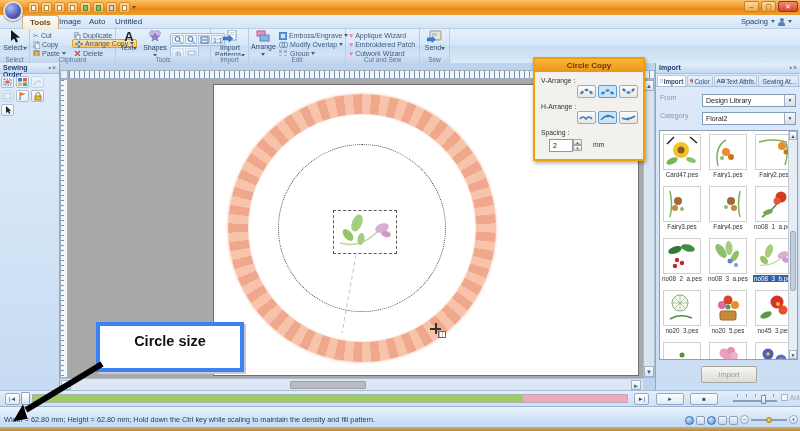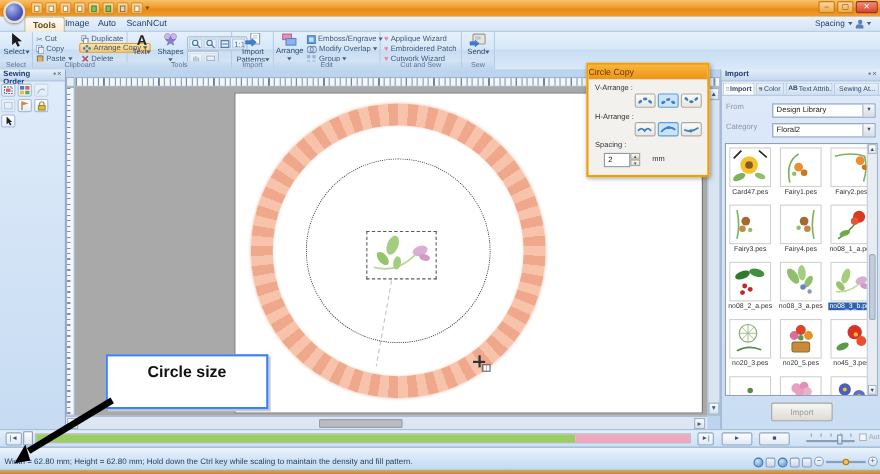--- a/index.html
+++ b/index.html
@@ -114,32 +114,32 @@
   .sic { width:9px; height:9px; border-radius:50%; background:radial-gradient(circle at 35% 30%,#cfe4fa,#4f8fd0); border:1px solid #3a70ac; }
   .sic.sq { border-radius:2px; background:linear-gradient(#f2f7fc,#c8d8e8); border-color:#8aa0bc; }
   .zoomctl { position:absolute; right:2px; bottom:2px; width:58px; height:10px; }
   .zc { position:absolute; top:0; width:9px; height:9px; border-radius:50%; background:linear-gradient(#fdfefe,#d5e2f0); border:1px solid #8aa4c2; color:#3a5a7e; font-size:7px; line-height:7px; text-align:center; }
   .zline { position:absolute; left:11px; top:4px; width:36px; height:1.5px; background:#8aa0b8; }
   .zdot { position:absolute; left:26px; top:1.5px; width:6px; height:6px; border-radius:50%; background:radial-gradient(#ffd870,#e8a020); border:1px solid #b87a10; }
   .bottomedge { left:0; top:427px; width:800px; height:4px; background:linear-gradient(#d8ae62,#b8863a); z-index:12; }
 
   
   .ccdlg { left:533px; top:57px; width:112px; height:104px; background:#f2f1ee; border:2px solid #f0a000; box-shadow:1px 2px 4px rgba(0,0,0,.35); z-index:50; }
-  .cchead { height:13px; background:linear-gradient(#f9b53e,#ee9413); text-align:left; font-size:8px; font-weight:normal; color:#6e3600; line-height:13px; }
+  .cchead { height:13px; background:linear-gradient(#f9b53e,#ee9413); text-align:center; font-size:8px; font-weight:bold; color:#6e3600; line-height:13px; }
   .cclabel { position:absolute; left:6px; font-size:6.8px; color:#333; }
   .ccbtnrow { position:absolute; left:42px; display:flex; gap:2px; }
   .ccbtn { width:19px; height:13px; border:1px solid #adaaa2; background:linear-gradient(#fcfcfa,#e8e6e0); border-radius:2px; display:flex; align-items:center; justify-content:center; }
   .ccbtn.sel { background:#cde4f8; border-color:#5a9fd4; }
   .spinbox { position:absolute; left:14px; width:24px; height:13px; background:#fff; border:1px solid #8a98a8; font-size:7px; color:#111; padding:1.5px 0 0 3px; }
   .spin { position:absolute; left:38px; width:9px; height:13px; }
   .spin div { height:6px; background:linear-gradient(#fcfcfa,#dcdad2); border:1px solid #a8a69e; font-size:4px; line-height:5px; text-align:center; color:#555; }
   .ccunit { position:absolute; left:58px; font-size:6.8px; color:#333; }
 
   
-  .callout { left:96px; top:322px; width:148px; height:50px; background:#fff; border:2px solid #3b82f6; box-shadow:2px 2px 0 #c9c9c9; z-index:60; text-align:center; font-weight:bold; font-size:14.5px; color:#111; line-height:1.45; padding-top:5px; font-family:"Liberation Sans",sans-serif; }
+  .callout { left:96px; top:322px; width:148px; height:50px; background:#fff; border:4px solid #3b82f6; box-shadow:2px 2px 0 #c9c9c9; z-index:60; text-align:center; font-weight:bold; font-size:14.5px; color:#111; line-height:1.45; padding-top:5px; font-family:"Liberation Sans",sans-serif; }
   .arrow-svg { left:0px; top:330px; width:130px; height:95px; z-index:61; }
 </style>
 </head>
 <body>
 
 <div class="abs titlebar"></div>
 <div class="abs appbtn"></div>
 <div class="abs qat">
   <div class="qicon">
       <i></i>
@@ -171,21 +171,21 @@
 <div class="abs winbtns">
   <div class="wbtn">–</div>
   <div class="wbtn">▢</div>
   <div class="wbtn close">✕</div>
 </div>
 
 <div class="abs tabrow">
   <div class="tab sel" style="left:22px;">Tools</div>
   <div class="tab" style="left:52px;">Image</div>
   <div class="tab" style="left:82px;">Auto</div>
-  <div class="tab" style="left:108px;">ScanNCut</div>
+  <div class="tab" style="left:108px;">Untitled</div>
   <div class="optionbox">
     <span>Spacing</span>
       <span class="caret"></span>
     <span class="person-ic"></span>
       <span class="caret"></span>
   </div>
 </div>
 
 <div class="abs ribbon">
 

